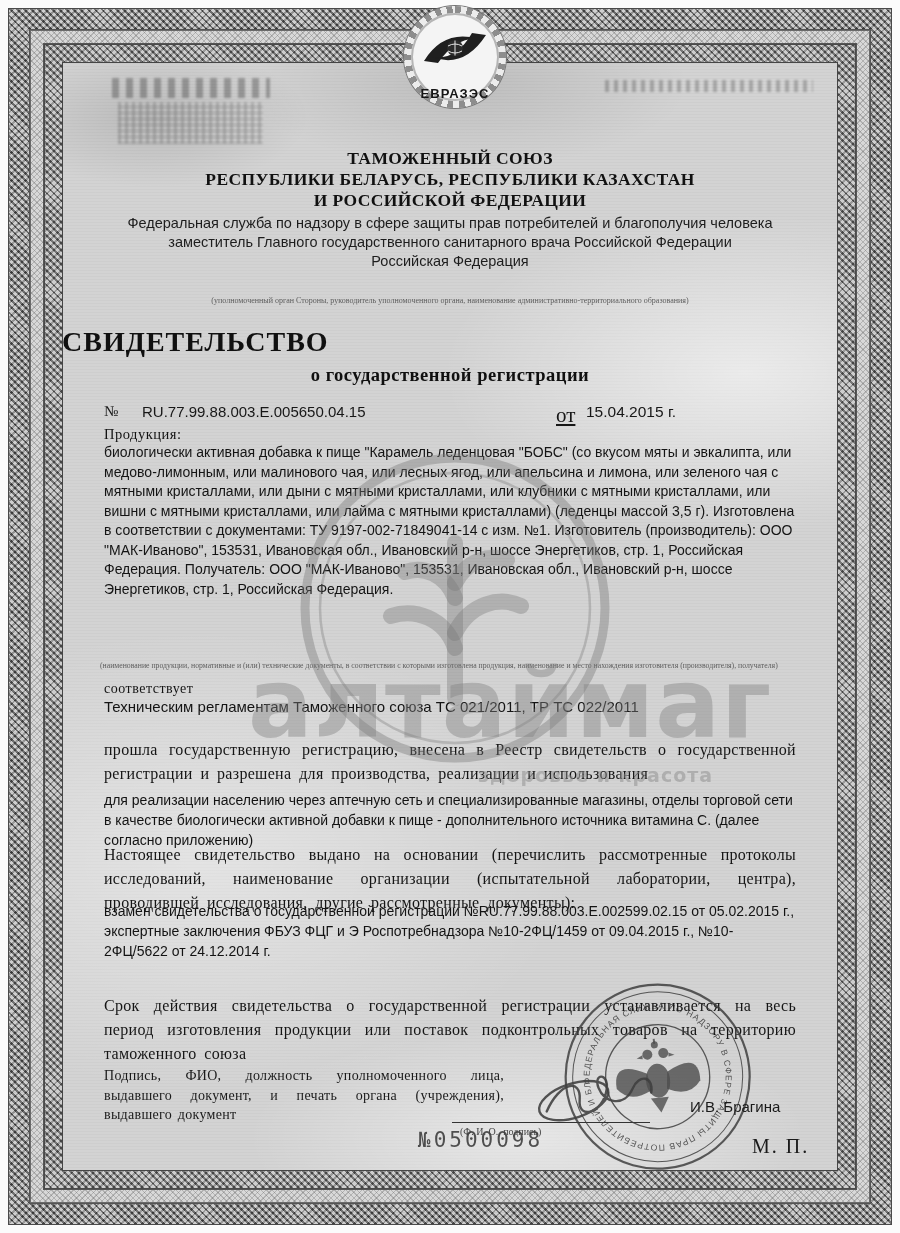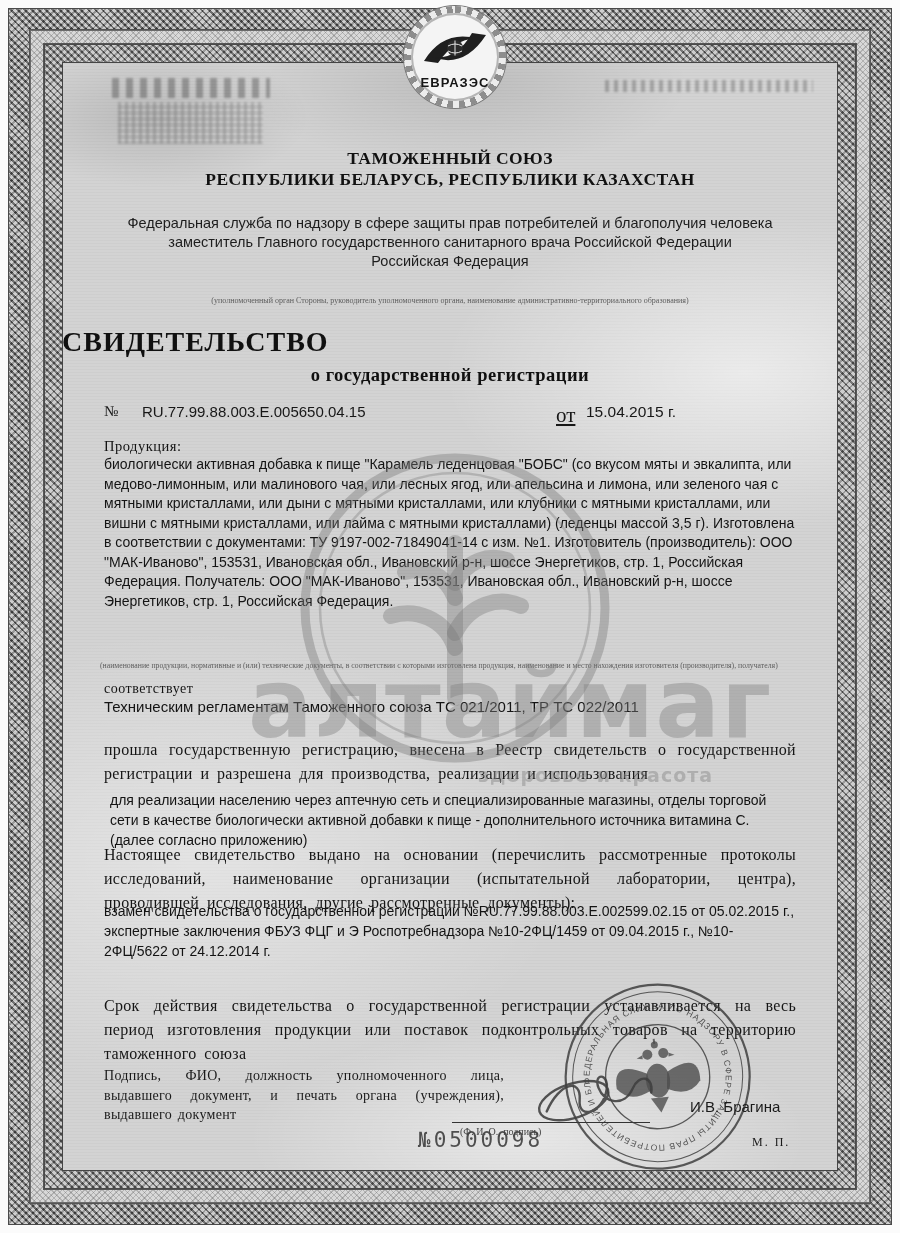--- a/index.html
+++ b/index.html
@@ -40,21 +40,21 @@
   .abs{position:absolute;}
   .ser{font-family:"Liberation Serif",serif;}
   .sans{font-family:"Liberation Sans",sans-serif;}
   .mono{font-family:"DejaVu Sans Mono",monospace;}
 
   
   .eurasec{position:absolute;left:404px;top:6px;width:102px;height:102px;border-radius:50%;
       background:repeating-conic-gradient(#8d8d8d 0deg 7deg, #ececec 7deg 14deg);z-index:7;
       box-shadow:0 0 0 1px #777;}
   .eurasec-inner{position:absolute;inset:7px;border-radius:50%;background:#f4f4f4;
-      box-shadow:inset 0 0 0 2px #b5b5b5;display:flex;flex-direction:column;align-items:center;justify-content:flex-start;}
+      box-shadow:inset 0 0 0 2px #b5b5b5;display:flex;flex-direction:column;align-items:center;justify-content:space-between;}
   .eurasec-label{font-weight:bold;font-size:13px;letter-spacing:1px;color:#161616;margin-top:-2px;}
 
   
   .art{position:absolute;filter:blur(1px);z-index:6;}
   .art1{left:112px;top:78px;width:158px;height:20px;opacity:.45;
       background:repeating-linear-gradient(90deg, rgba(20,20,20,.65) 0 7px, transparent 7px 14px);}
   .art2{left:118px;top:102px;width:145px;height:42px;opacity:.30;
       background:
         repeating-linear-gradient(90deg, rgba(0,0,0,.5) 0 3px, transparent 3px 7px),
         repeating-linear-gradient(0deg, rgba(0,0,0,.4) 0 2px, transparent 2px 6px);}
@@ -69,42 +69,42 @@
   .hdr-cap{top:234px;left:30px;right:30px;font-size:8px;}
   .title-main{top:264px;left:0;right:0;text-align:left;font-weight:bold;font-size:28px;letter-spacing:1px;color:#101010;}
   .title-sub{top:303px;left:0;right:0;text-align:center;font-weight:bold;font-size:18.5px;letter-spacing:.5px;color:#101010;}
 
   .numrow{top:341px;left:0;right:0;height:22px;color:#171717;}
   .num-sign{position:absolute;left:42px;font-size:15px;}
   .num-val{position:absolute;left:80px;font-size:15px;}
   .date-label{position:absolute;left:494px;font-size:21px;text-decoration:underline;}
   .date-val{position:absolute;left:524px;font-size:15.5px;}
 
-  .product{top:376px;left:42px;right:42px;color:#141414;}
+  .product{top:364px;left:42px;right:42px;color:#141414;}
   .product-label{font-family:"Liberation Serif",serif;font-size:14.5px;letter-spacing:.5px;}
   .product-text{font-size:14px;line-height:19.5px;}
   .prod-cap{top:599px;left:38px;right:24px;font-size:8px;text-align:left;white-space:nowrap;transform:scaleX(.97);transform-origin:left;}
 
   .conf1{top:619px;left:42px;font-size:14px;letter-spacing:.5px;color:#141414;}
   .conf2{top:636px;left:42px;right:42px;font-size:15px;color:#141414;}
 
   .p-ser{font-size:16px;line-height:24px;text-align:justify;letter-spacing:.3px;word-spacing:3.5px;color:#151515;}
   .p-sans{font-size:14px;line-height:20px;color:#131313;}
   .passed{top:676px;left:42px;right:42px;}
-  .usage{top:728px;left:48px;right:42px;}
+  .usage{top:728px;left:42px;right:42px;}
   .basis-intro{top:781px;left:42px;right:42px;}
   .basis-text{top:839px;left:42px;right:42px;}
   .validity{top:932px;left:42px;right:42px;}
 
   .sig-note{top:1004px;left:42px;width:400px;font-size:14px;line-height:19.5px;text-align:justify;letter-spacing:.3px;word-spacing:2px;color:#1a1a1a;}
   .signer{top:1036px;left:628px;font-size:15px;color:#1a1a1a;z-index:5;}
   .sigline{top:1060px;left:390px;width:198px;border-top:1.2px solid #333;z-index:2;}
   .sig-cap{top:1064px;left:398px;font-size:10px;color:#444;z-index:2;text-align:right;}
   .serial{top:1066px;left:356px;font-size:21px;letter-spacing:3px;color:#3f3f3f;z-index:5;opacity:.9;}
-  .mp{top:1073px;left:690px;font-size:12px;letter-spacing:2px;color:#1a1a1a;z-index:5;}
+  .mp{top:1073px;left:690px;font-size:20px;letter-spacing:2px;color:#1a1a1a;z-index:5;}
 
   
   .wm{pointer-events:none;z-index:3;}
   .wm-circle{top:386px;left:233px;}
   .wm-brand{top:594px;left:138px;font-family:"DejaVu Sans",sans-serif;font-weight:bold;font-size:96px;line-height:1;
       color:rgba(128,128,128,.42);letter-spacing:1px;white-space:nowrap;margin-left:48px;}
   .wm-slogan{top:702px;left:416px;font-family:"DejaVu Sans",sans-serif;font-weight:bold;font-size:19px;
       color:rgba(140,140,140,.50);letter-spacing:1px;white-space:nowrap;}
 
   .stamp{top:918px;left:468px;z-index:4;transform:rotate(-6deg);}
@@ -129,20 +129,21 @@
               <path d="M160,150 C150,125 128,118 110,124"></path>
               <path d="M160,135 C172,112 194,106 212,112"></path>
             </g>
           </svg>
           <div class="abs wm wm-brand">алтаймаг</div>
           <div class="abs wm wm-slogan">здоровье и красота</div>
 
           <div class="abs hdr ser">
             <div class="h">ТАМОЖЕННЫЙ СОЮЗ</div>
             <div class="h">РЕСПУБЛИКИ БЕЛАРУСЬ, РЕСПУБЛИКИ КАЗАХСТАН</div>
+            <div class="h">И РОССИЙСКОЙ ФЕДЕРАЦИИ</div>
           </div>
           <div class="abs agency sans">
             <div>Федеральная служба по надзору в сфере защиты прав потребителей и благополучия человека</div>
             <div>заместитель Главного государственного санитарного врача Российской Федерации</div>
             <div>Российская Федерация</div>
           </div>
           <div class="abs cap hdr-cap ser">(уполномоченный орган Стороны, руководитель уполномоченного органа, наименование административно-территориального образования)</div>
 
           <div class="abs title-main ser">СВИДЕТЕЛЬСТВО</div>
           <div class="abs title-sub ser">о государственной регистрации</div>

